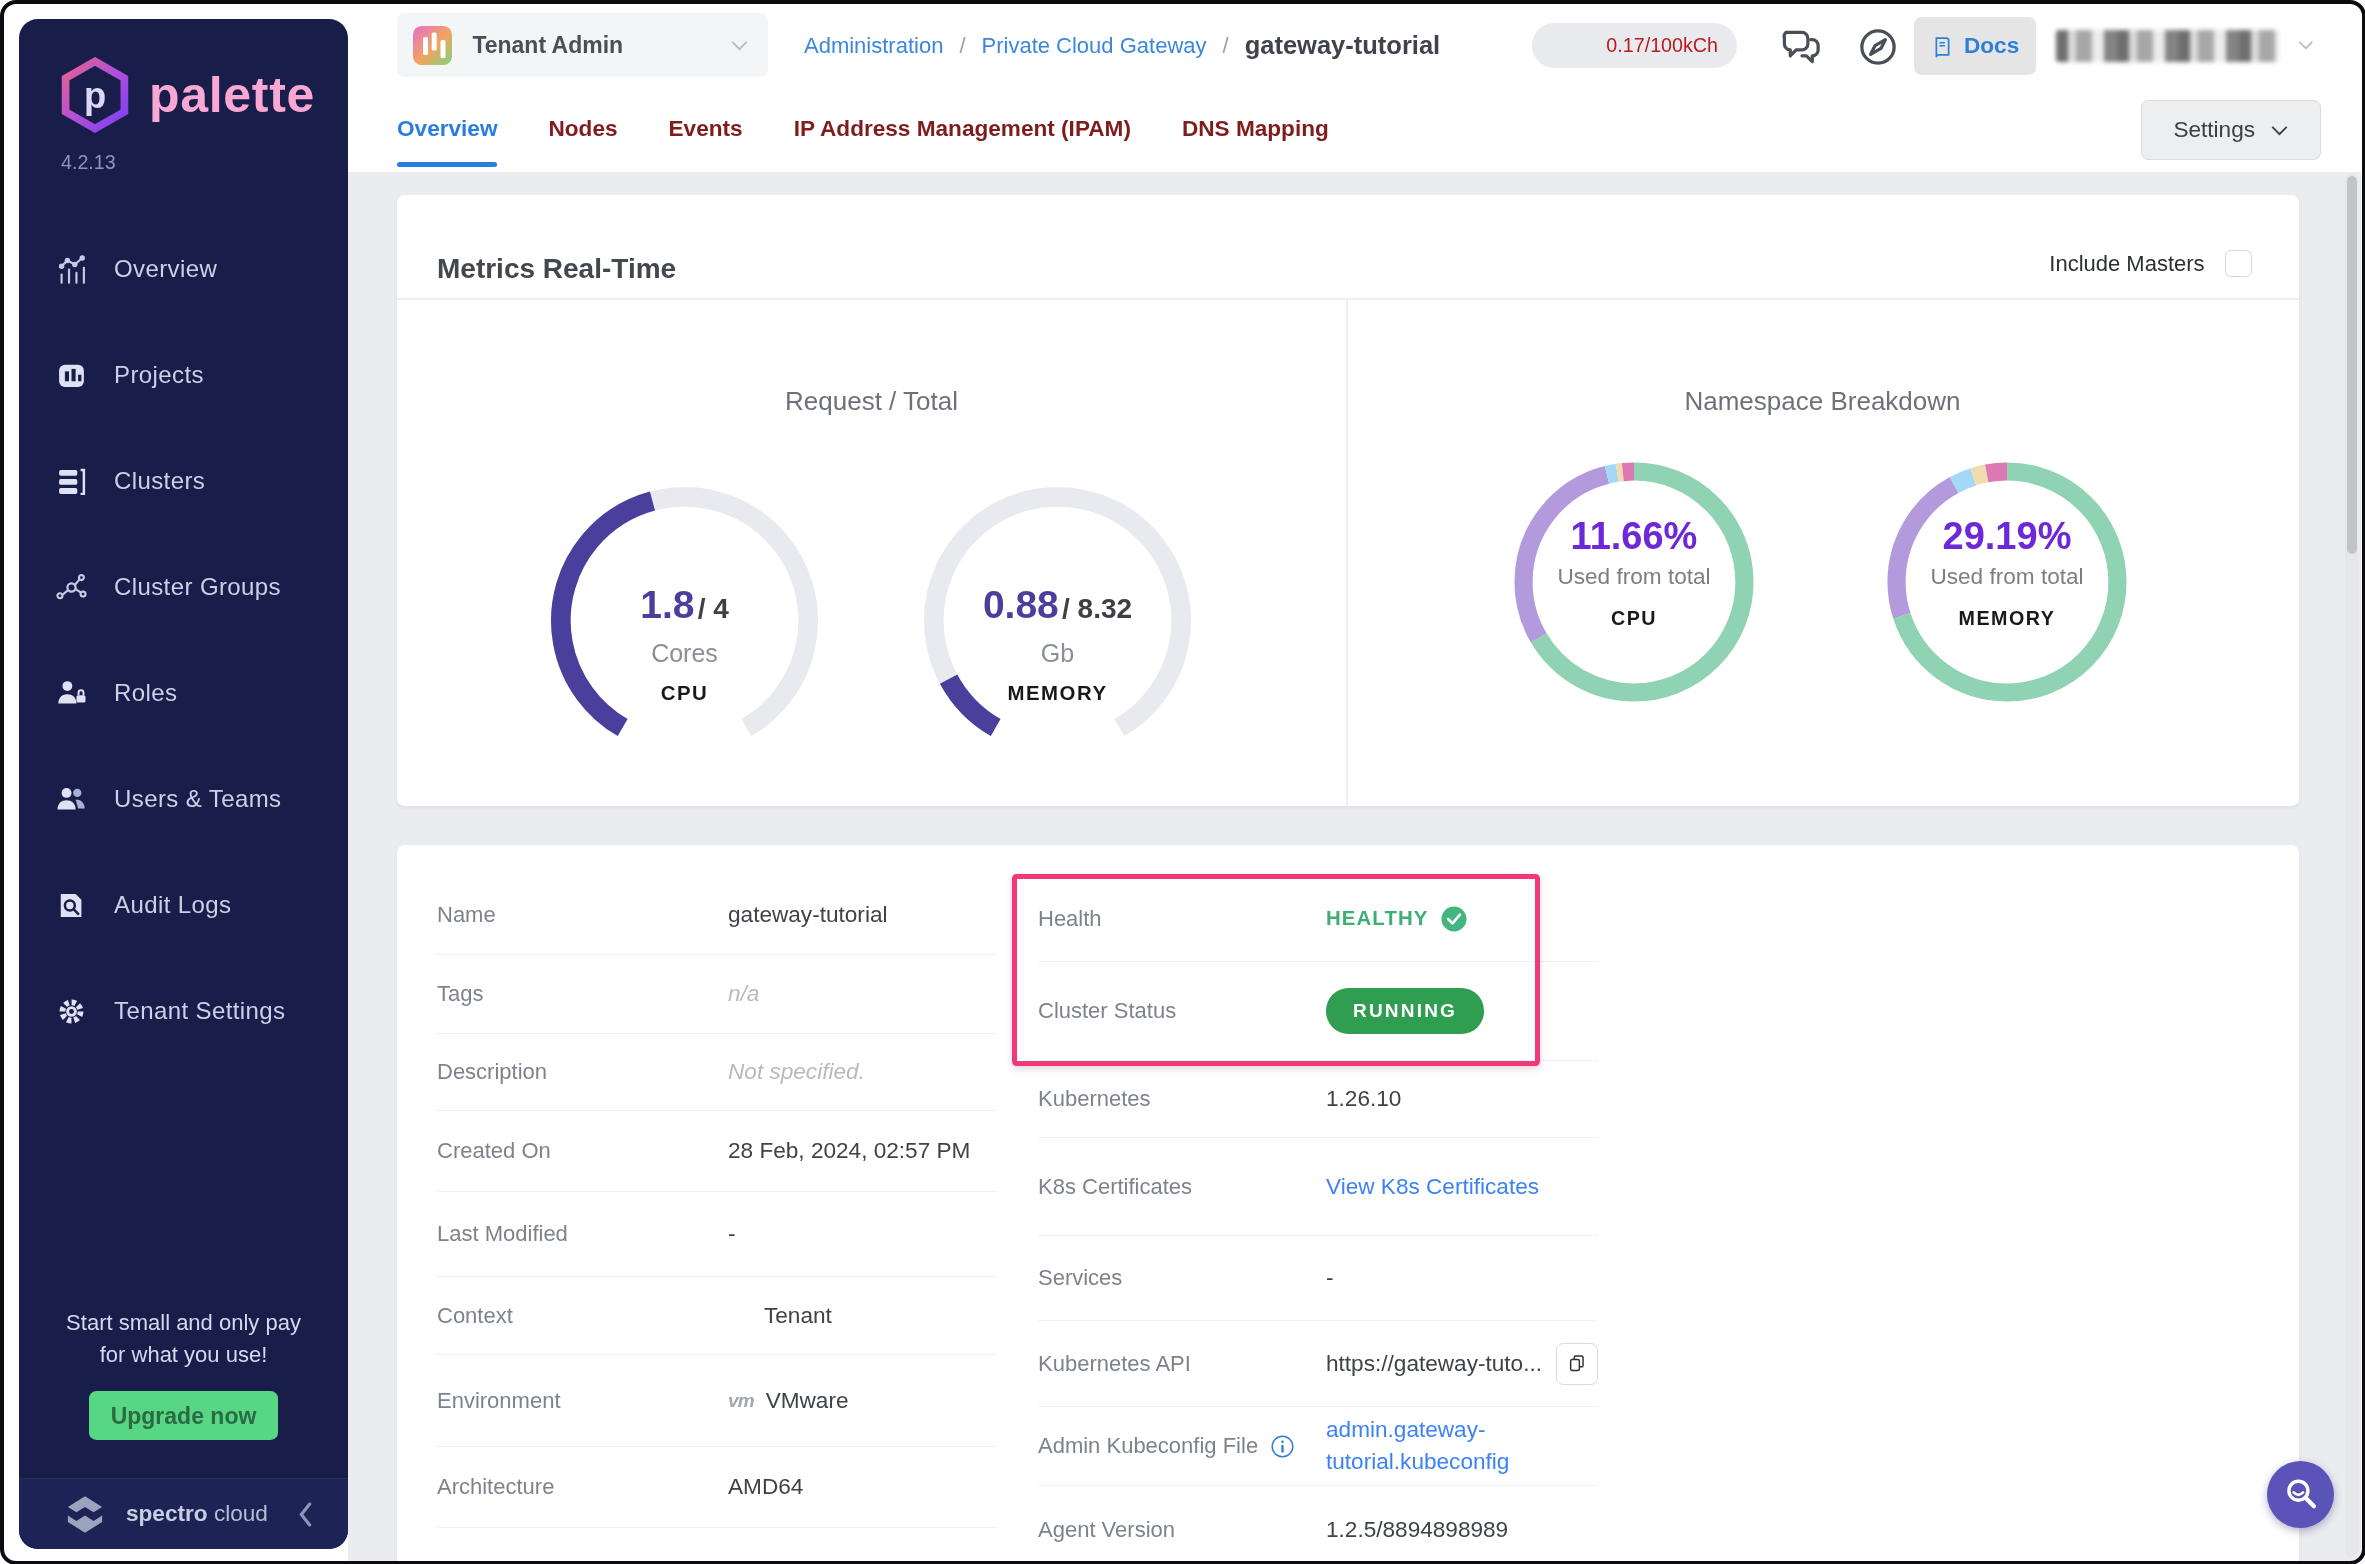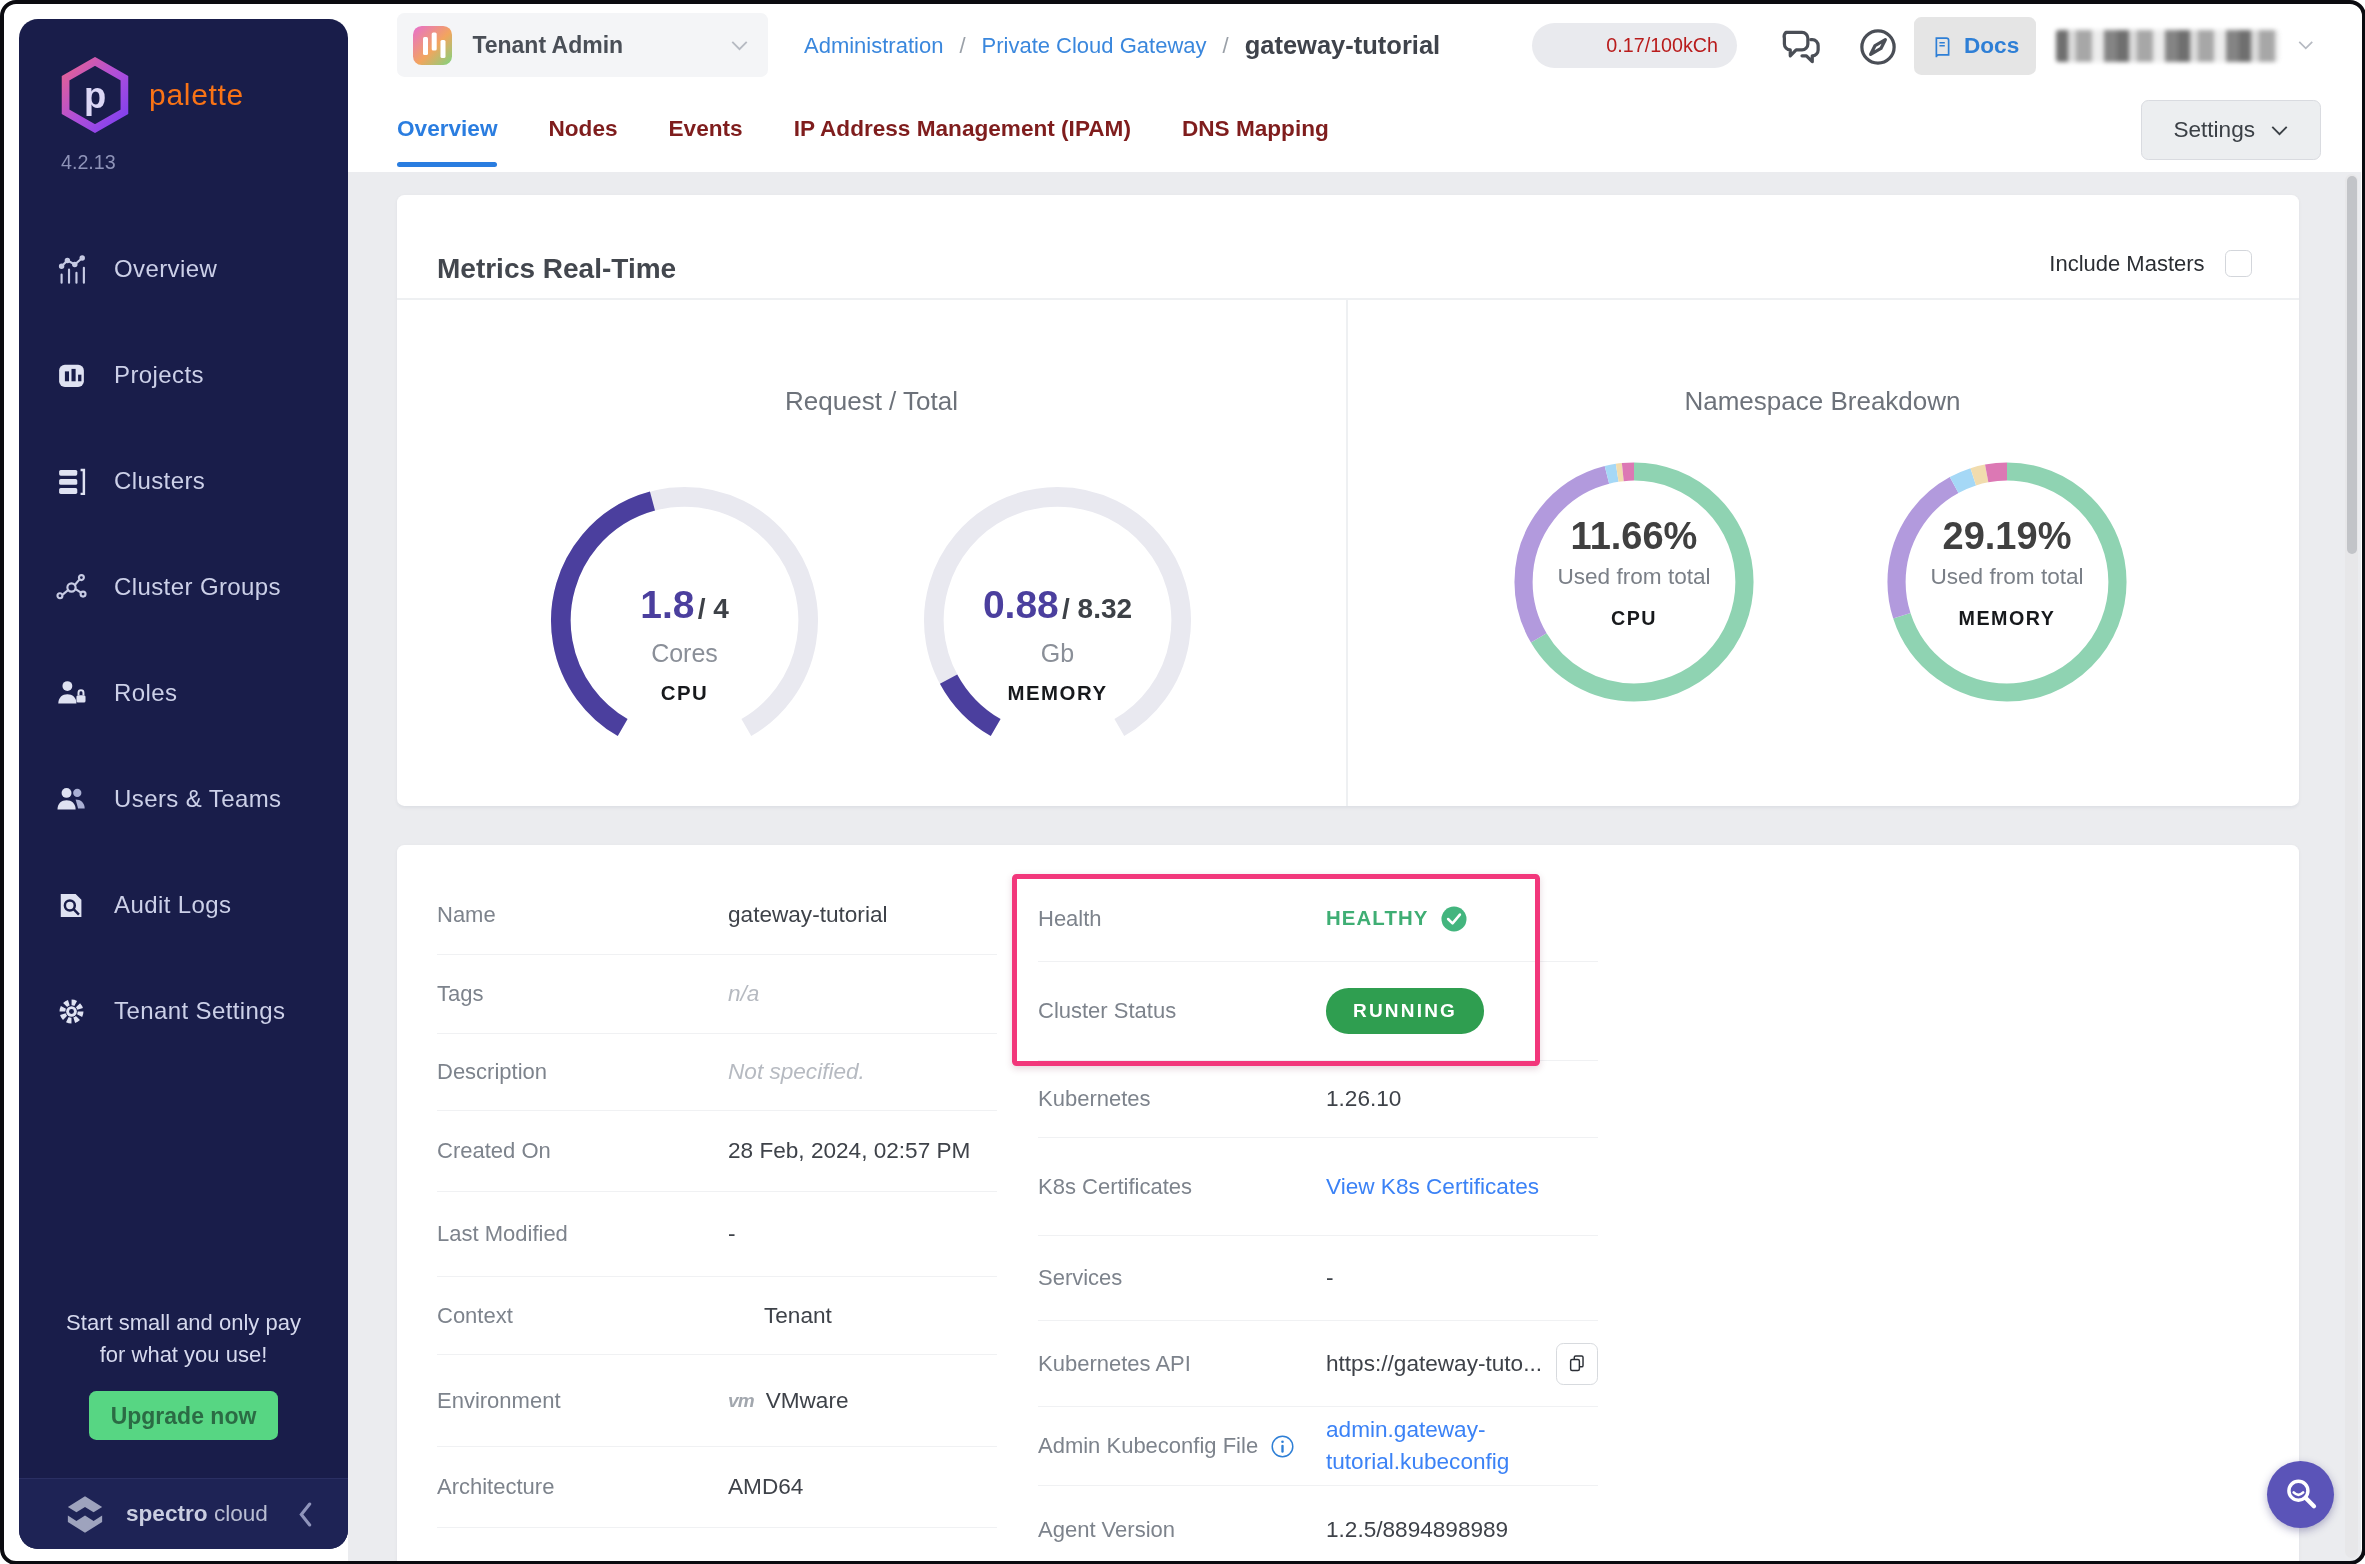--- a/index.html
+++ b/index.html
@@ -4,21 +4,21 @@
 <style>
   html,body{margin:0;padding:0;background:#ffffff;}
   body{width:2366px;height:1565px;font-family:"Liberation Sans",sans-serif;}
   .stage{position:relative;width:2366px;height:1565px;overflow:hidden;background:#ffffff;}
   .frame{position:absolute;inset:0;border:4.4px solid #0b0b10;border-radius:16px;pointer-events:none;z-index:60;}
 
   
   .sidebar{position:absolute;left:19px;top:19px;width:329px;height:1530px;background:#191d4a;border-radius:19px;z-index:5;overflow:hidden;}
   .logo-row{position:absolute;left:41px;top:38px;display:flex;align-items:center;gap:19px;}
   .logo-mark{width:70px;height:76px;}
-  .brand-name{font-size:30px;font-weight:normal;color:#f97316;letter-spacing:0.7px;}
+  .brand-name{font-size:50px;font-weight:bold;color:#f9a8d4;letter-spacing:0.7px;}
   .version{position:absolute;left:42px;top:132px;font-size:19.7px;color:#8e93b8;}
   .nav{position:absolute;left:0;top:197px;width:100%;}
   .nav-item{display:flex;align-items:center;gap:26px;height:106px;padding-left:36px;cursor:pointer;}
   .nav-item svg{width:33px;height:33px;flex:0 0 33px;}
   .nav-label{font-size:24px;color:#ccd0e8;font-weight:500;letter-spacing:0.4px;}
   .promo{position:absolute;left:0;top:1288px;width:100%;text-align:center;}
   .promo-line{font-size:22px;color:#d6d9ee;line-height:32px;}
   .upgrade-btn{display:inline-block;margin-top:20.4px;width:189px;height:49px;line-height:49px;background:#57d683;color:#2b6b44;font-size:23px;font-weight:600;border-radius:7.3px;border:none;cursor:pointer;font-family:"Liberation Sans",sans-serif;}
   .side-footer{position:absolute;left:0;bottom:0;width:100%;height:70px;background:#1e2355;border-top:0.7px solid #2a2f63;display:flex;align-items:center;}
   .sfoot-logo{width:44px;height:45px;margin-left:44px;}
@@ -78,21 +78,21 @@
   .gauge-progress{fill:none;stroke:#4b3f9e;stroke-width:27;}
   .gauge-text{position:absolute;left:0;top:108px;width:100%;text-align:center;}
   .gauge-value{font-size:39px;font-weight:bold;color:#4b3f9e;}
   .gauge-total{font-size:28px;color:#3d4147;font-weight:600;}
   .gauge-unit{margin-top:11.6px;font-size:25px;color:#8a8f98;}
   .gauge-label{position:absolute;left:0;top:207px;width:100%;text-align:center;font-size:20.4px;font-weight:bold;color:#17191c;letter-spacing:1.5px;}
 
   .donut{position:absolute;width:250px;height:250px;}
   .donut svg{position:absolute;inset:0;}
   .donut-text{position:absolute;inset:0;text-align:center;}
-  .donut-pct{margin-top:58px;font-size:38px;font-weight:bold;color:#404040;}
+  .donut-pct{margin-top:58px;font-size:38px;font-weight:bold;color:#6d28d9;}
   .donut-caption{margin-top:5.8px;font-size:22.6px;color:#7a7f87;}
   .donut-label{margin-top:17.5px;font-size:19.7px;font-weight:bold;color:#17191c;letter-spacing:1.5px;}
 
   
   .dcol{position:absolute;top:31px;width:560px;}
   .dcol.left{left:40px;}
   .dcol.right{left:641px;}
   .drow{position:relative;display:flex;align-items:center;border-bottom:0.7px solid #f0f1f3;}
   .drow.last{border-bottom:none;}
   .dlabel{width:291px;flex:0 0 291px;font-size:22px;color:#7d838c;display:flex;align-items:center;gap:11.6px;}

